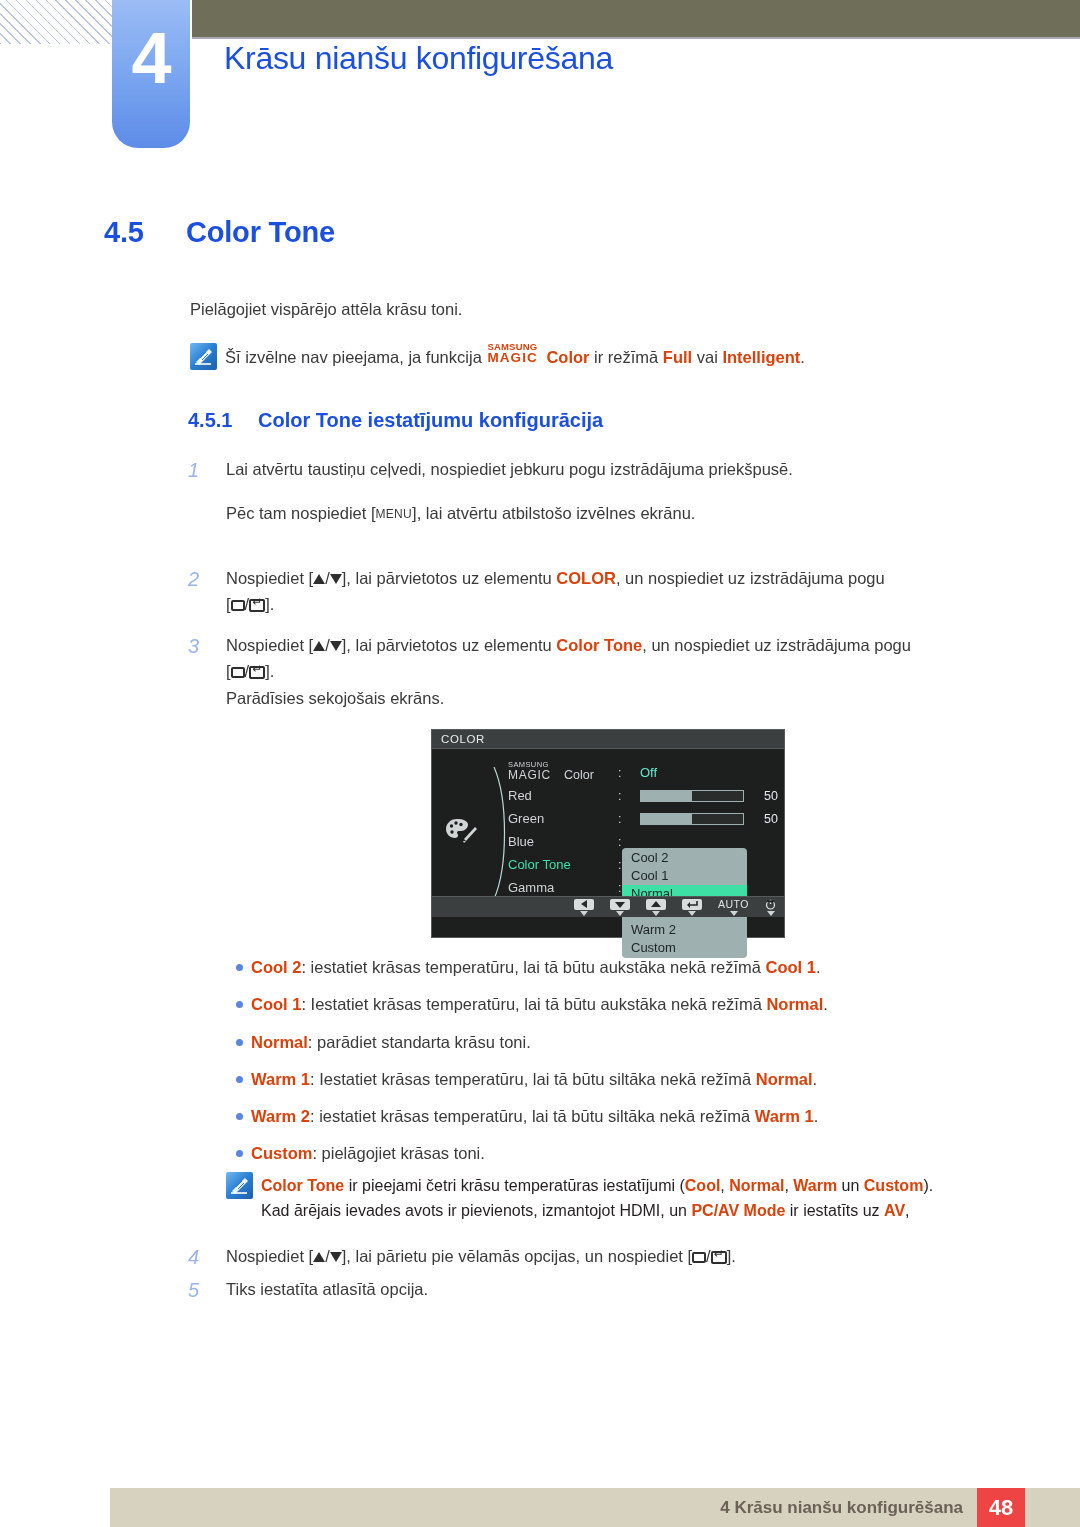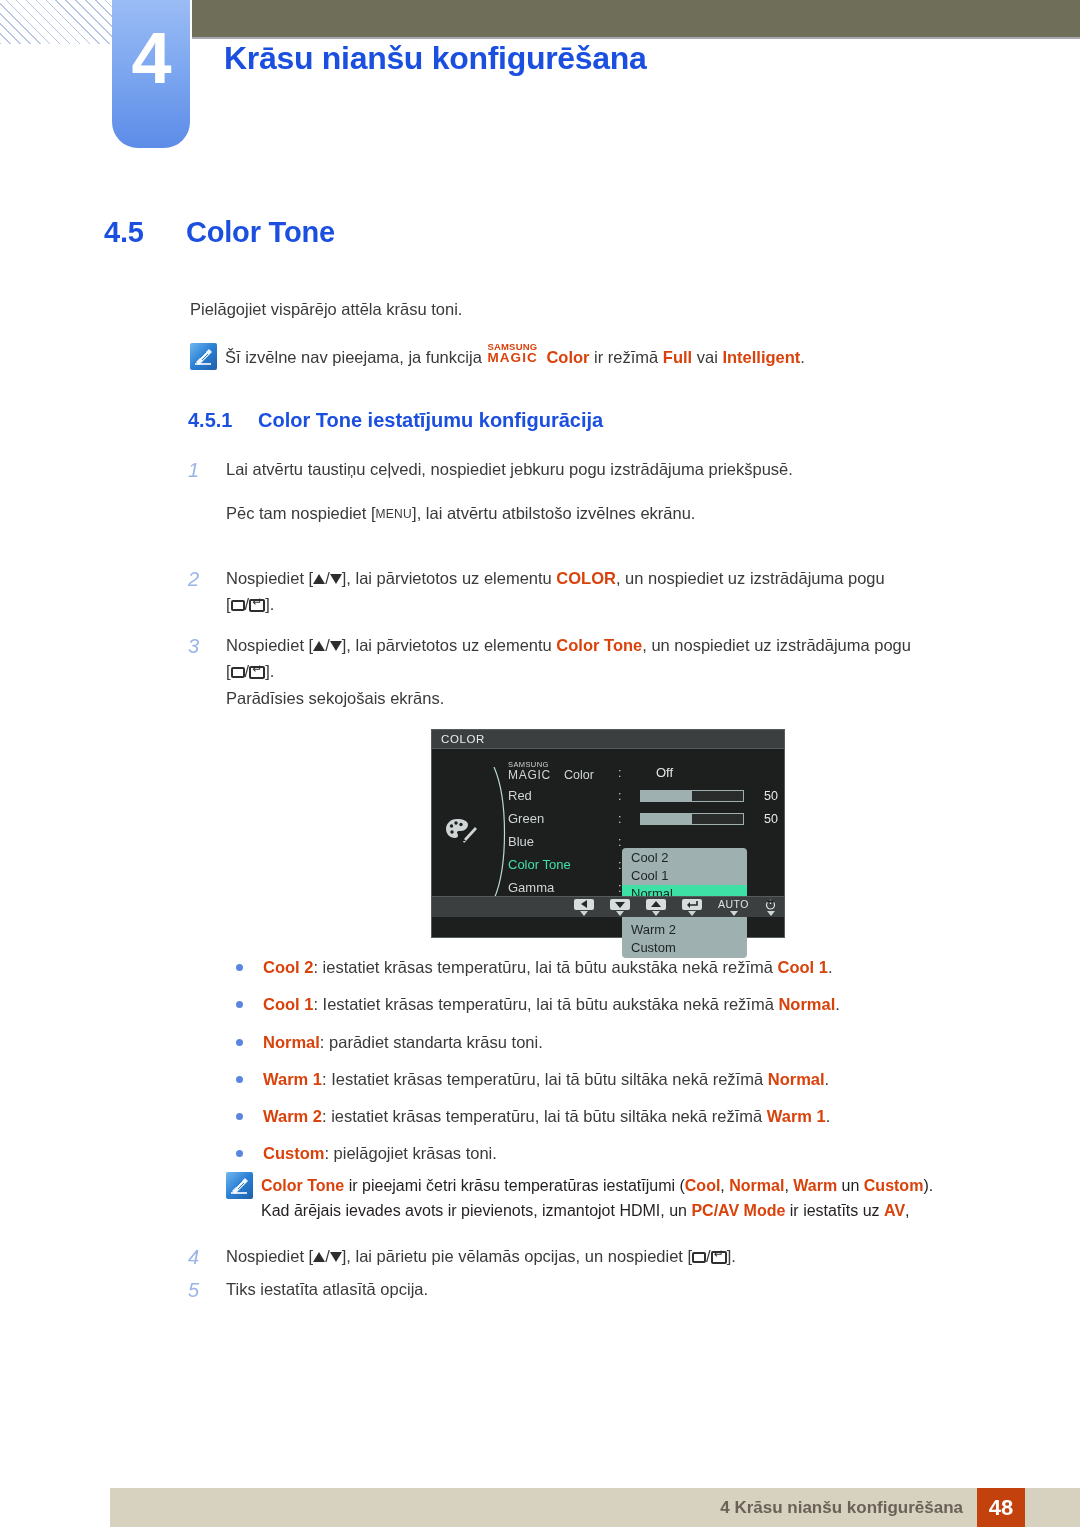--- a/index.html
+++ b/index.html
@@ -37,21 +37,21 @@
   }
   .chap-num {
     position:absolute; left:112px; top:22px; width:78px;
     text-align:center;
     font-size:72px; font-weight:700; color:#ffffff;
     line-height:1;
     letter-spacing:-1px;
   }
   .chap-title {
     position:absolute; left:224px; top:40px;
-    font-size:32px; font-weight:700; color:#1b4fe0;
+    font-size:32px; font-weight:400; color:#1b4fe0;
     letter-spacing:-0.3px;
   }
 
   
   .h-sec {
     position:absolute; left:104px; top:216px;
     font-size:29px; font-weight:700; color:#1b4fe0;
     letter-spacing:-0.2px;
   }
   .h-sec .num { display:inline-block; width:82px; }
@@ -166,21 +166,21 @@
   .fbtn .dn { width:0;height:0; border-left:4px solid transparent; border-right:4px solid transparent; border-top:5px solid #cfd4d4; }
 
   .osd-palette { position:absolute; left:12px; top:68px; }
   .osd-arc { position:absolute; left:58px; top:18px; }
 
   .osd-rows { position:absolute; left:76px; top:12px; width:270px; }
   .osd-row { display:flex; align-items:center; height:23px; }
   .osd-lbl { width:110px; color:#cfd4d4; font-size:13px; }
   .osd-lbl.active { color:#3fe0a5; }
   .osd-colon { width:22px; color:#cfd4d4; }
-  .osd-val { color:#e5e5e5; font-size:13px;margin-left:16px; }
+  .osd-val { color:#5eead4; font-size:13px; }
 
   .magic-osd { position:relative; width:110px; height:18px; }
   .magic-osd .s { position:absolute; left:0; top:-4px; font-size:7.5px; color:#cfd4d4; letter-spacing:0.4px; }
   .magic-osd .m { position:absolute; left:0; top:4px; font-size:12px; color:#cfd4d4; letter-spacing:0.7px; }
   .magic-osd .c { position:absolute; left:56px; top:4px; font-size:12.5px; color:#cfd4d4; }
 
   .bar {
     width:104px; height:12px; background:#2a2c2c;
     border:1px solid #9fb0b0; position:relative;
   }
@@ -190,42 +190,42 @@
   .dropdown {
     position:absolute; left:190px; top:99px; width:125px;
     background:#9fb0b0; border-radius:4px; overflow:hidden;
     padding:1px 0;
   }
   .dd-item { height:18px; line-height:18px; padding-left:9px; font-size:13px; color:#1d2424; }
   .dd-item.sel { background:#3fe0a5; color:#0d2a22; }
 
   
   .bullets { position:absolute; left:236px; top:955px; width:760px; }
-  .bullet { display:flex; gap:20px; align-items:flex-start; margin-bottom:12.5px; }
+  .bullet { display:flex; gap:8px; align-items:flex-start; margin-bottom:12.5px; }
   .bullet .dot {
     flex:0 0 7px; width:7px; height:7px; border-radius:50%;
     background:#5a86e0; margin-top:9px;
   }
   .bullet .btxt { font-size:16.5px; line-height:1.5; color:#3a3a3a; }
 
   .note2 { left:226px; top:1172px; width:760px; }
   .note2 .note-txt { padding-top:2px; font-size:16px; line-height:1.55; }
 
   
   .foot-bar {
     position:absolute; left:110px; top:1488px; right:0; height:39px;
     background:#d7d2c0;
   }
   .foot-txt {
     position:absolute; top:1498px; right:117px;
     font-size:17px; font-weight:700; color:#6a6257;
   }
   .foot-page {
     position:absolute; right:55px; top:1488px;
-    width:48px; height:39px; background:#c2410c;
+    width:48px; height:39px; background:#ef4444;
     display:flex; align-items:center; justify-content:center;
     font-size:22px; font-weight:700; color:#ffffff;
   }
 </style>
 </head>
 <body>
 
 <div class="hatch"></div>
 <div class="olive-bar"></div>
 <div class="olive-rule"></div>

